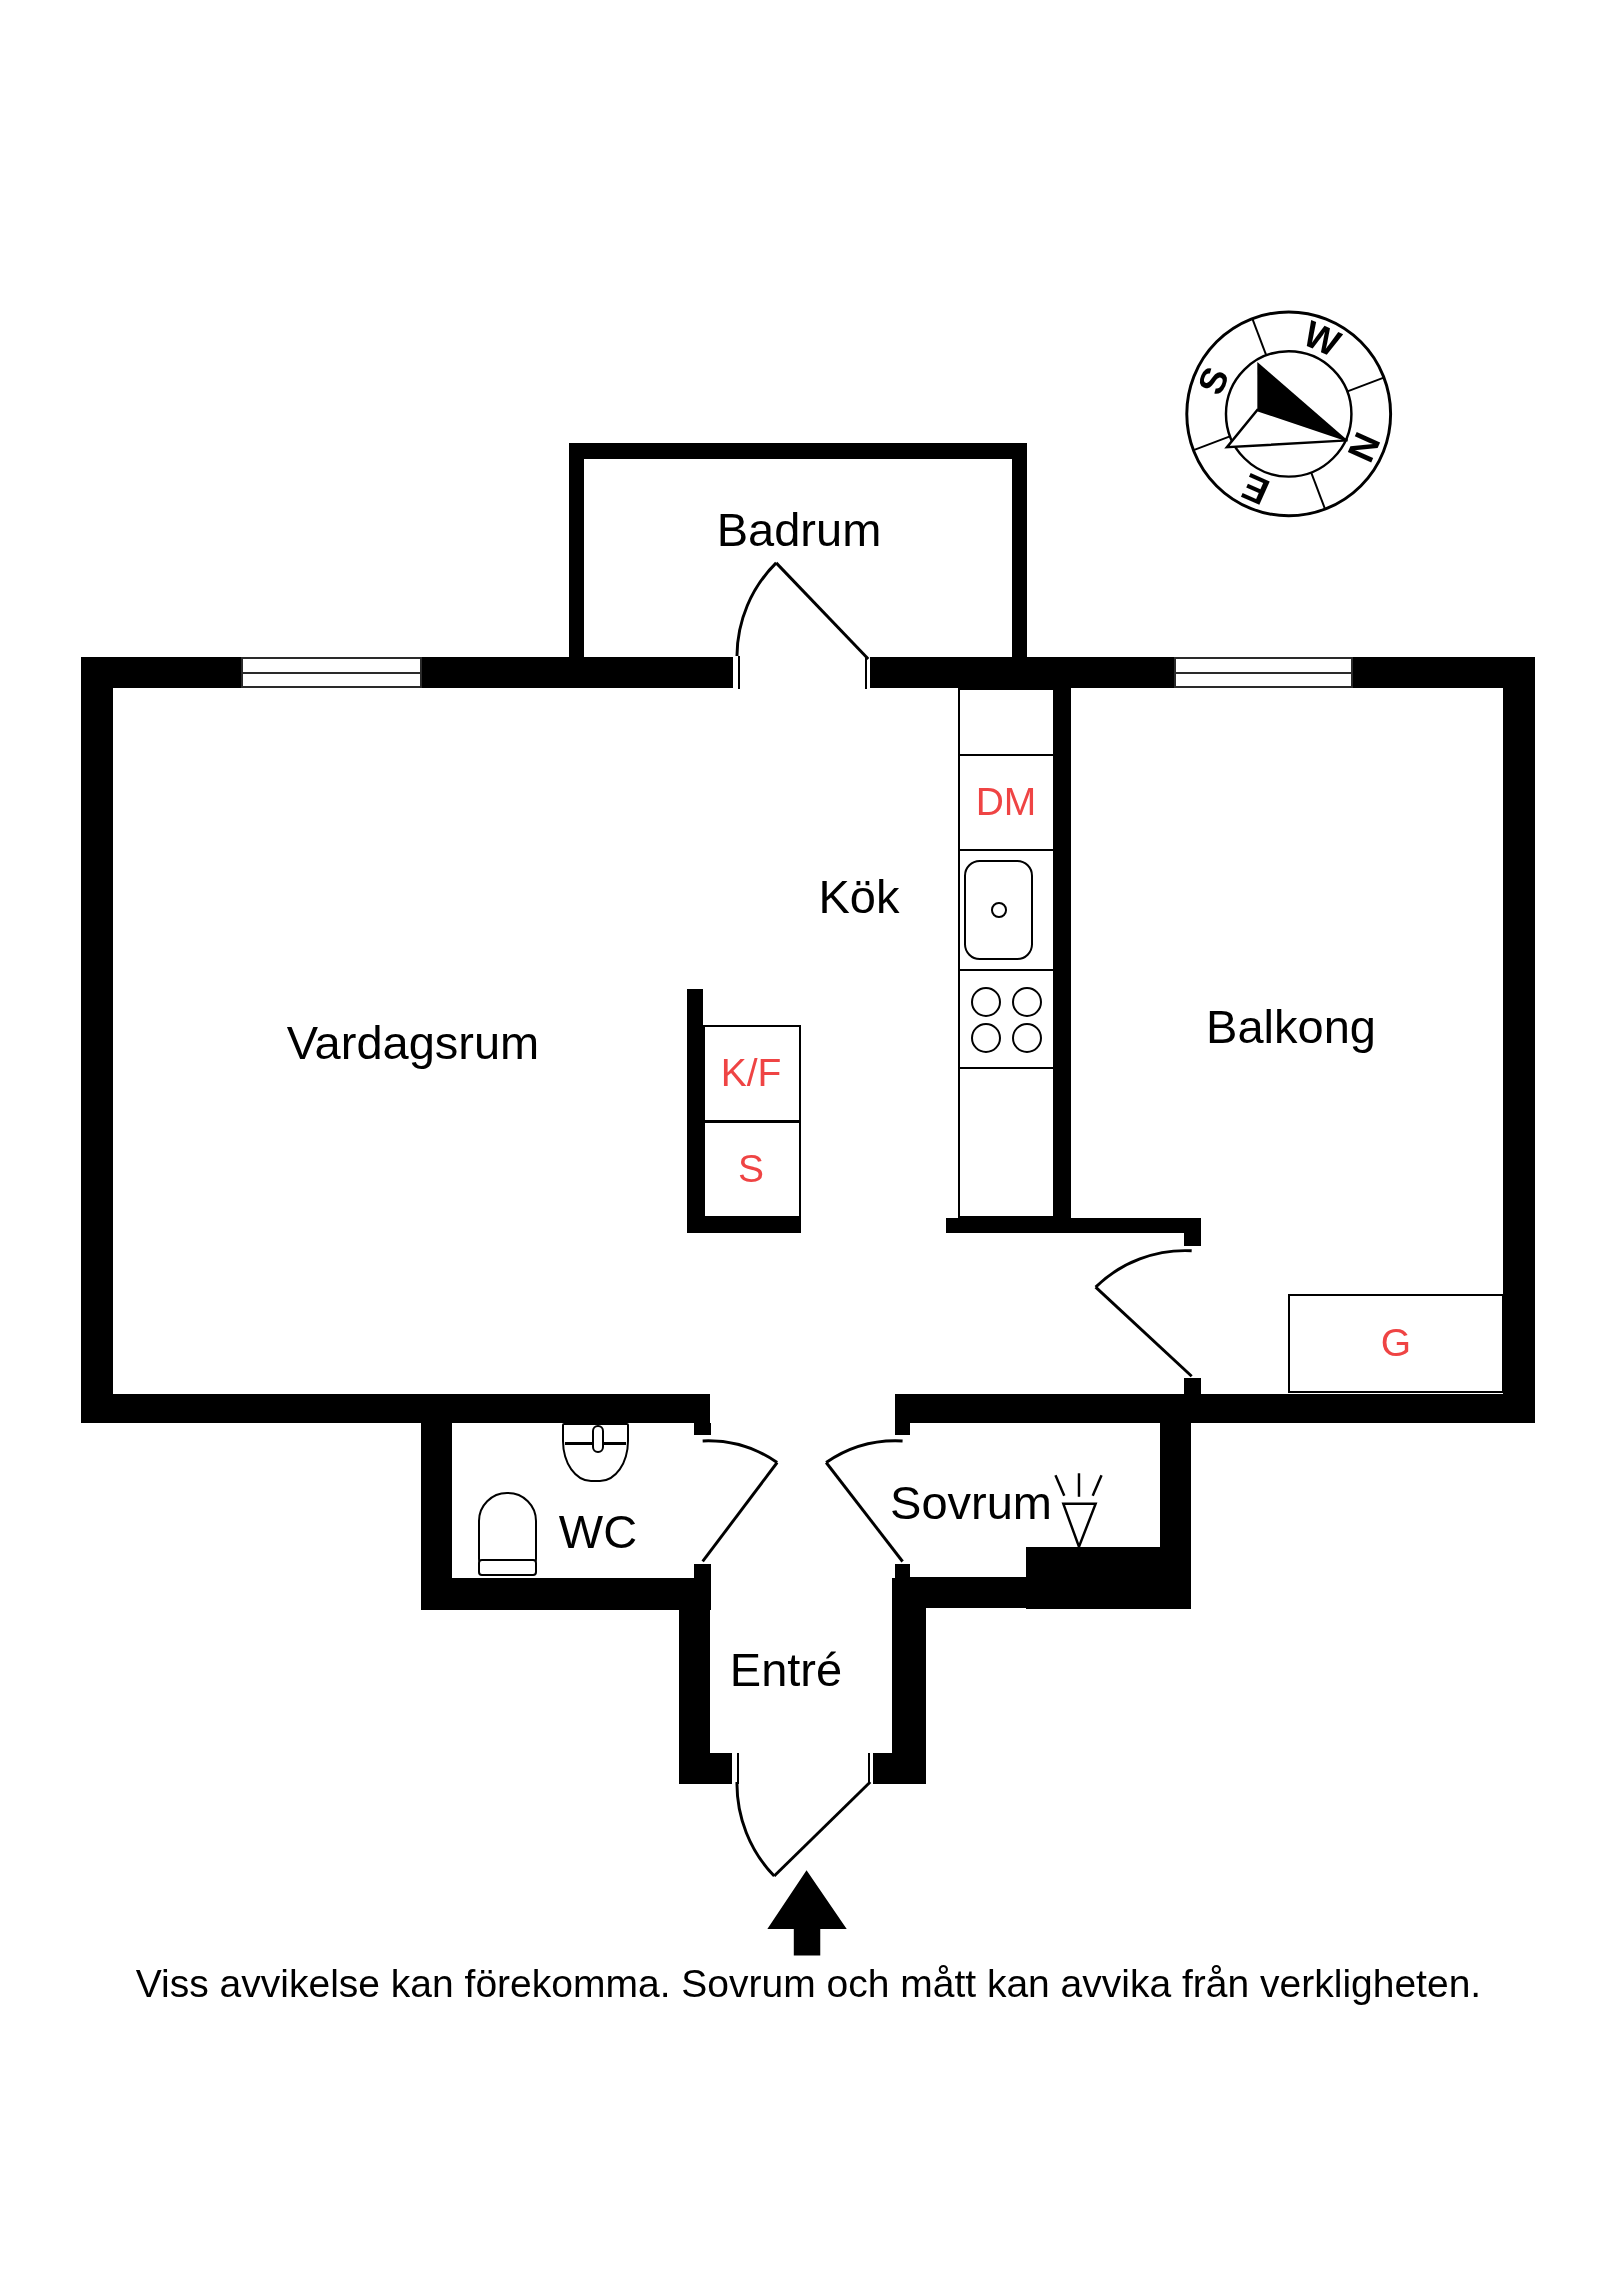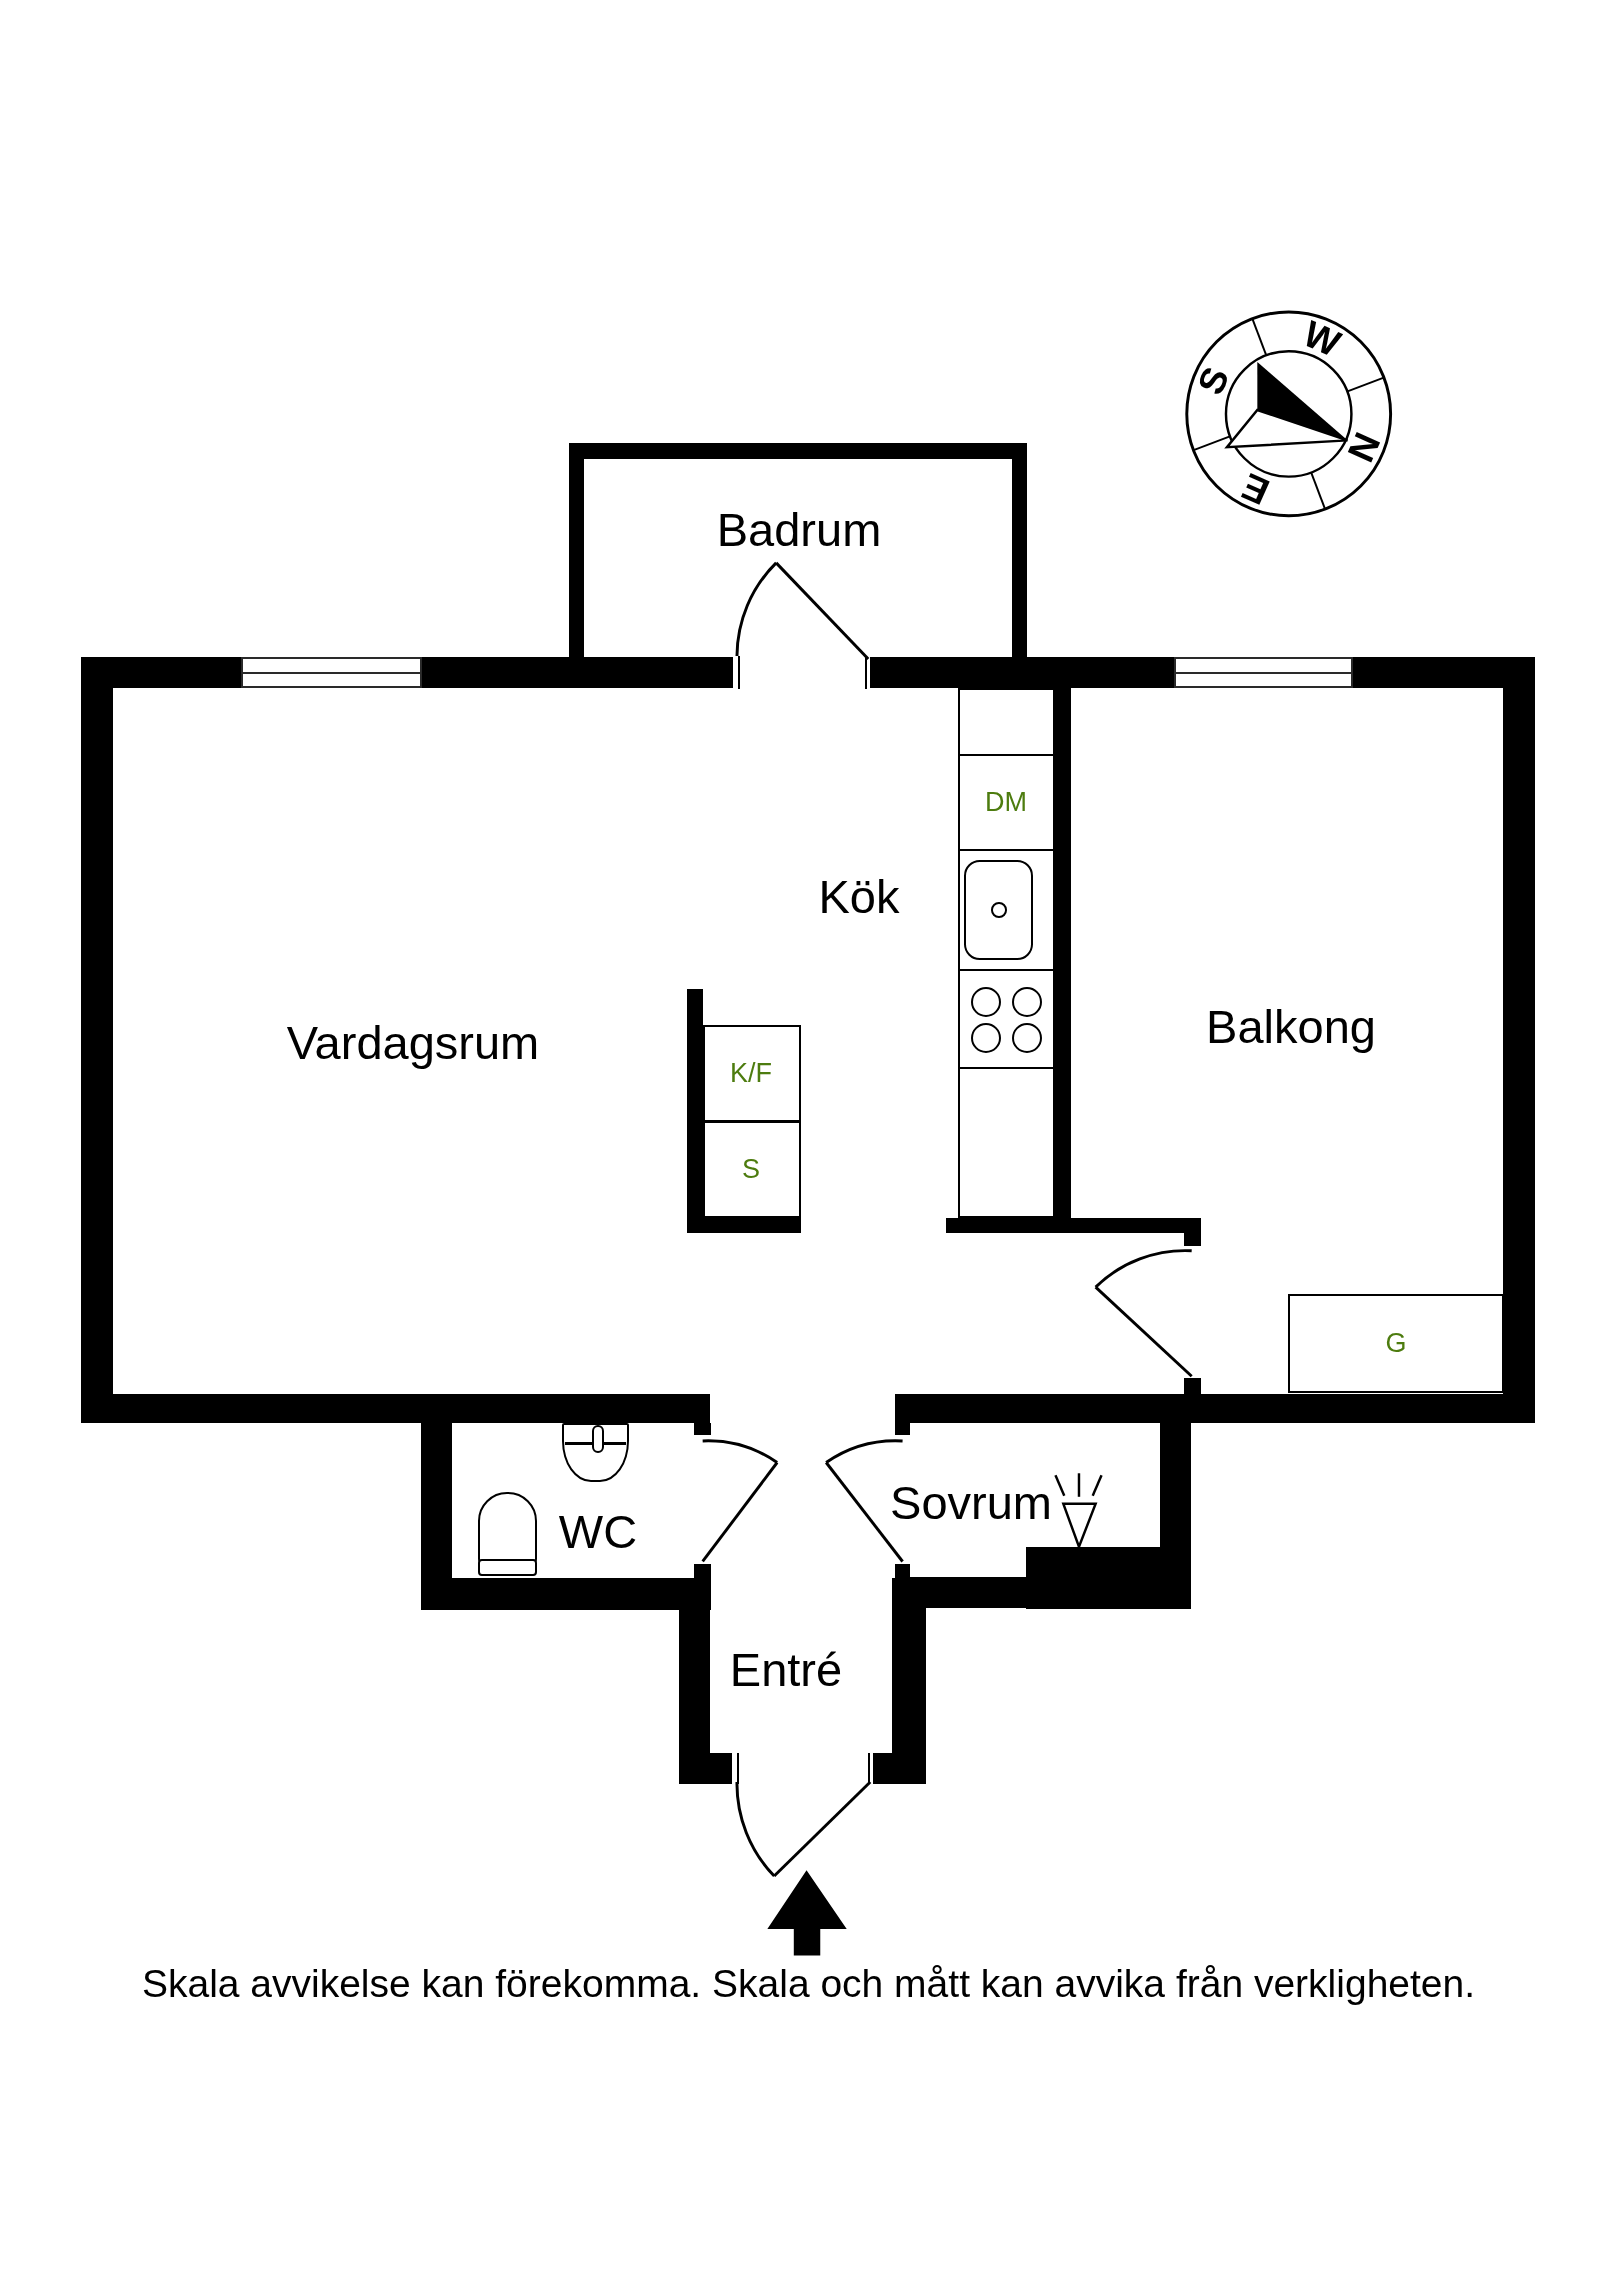--- a/index.html
+++ b/index.html
@@ -9,21 +9,21 @@
   .w{position:absolute;background:#000;}
   .open{position:absolute;background:#fff;}
   .jamb{position:absolute;background:#000;}
   .window{position:absolute;background:#fff;border:2px solid #2a2a2a;}
   .window-mid{position:absolute;left:-1px;right:-1px;top:50%;height:2px;margin-top:-1px;background:#2a2a2a;}
   .fx{position:absolute;background:#fff;border:2.5px solid #000;}
   .thin{border-width:2px;}
   .round{border-radius:50%;}
   .line{position:absolute;background:#000;}
   .room-label{position:absolute;transform:translate(-50%,-50%);font-size:47px;color:#000;white-space:nowrap;}
-  .fixture-label{position:absolute;transform:translate(-50%,-50%);font-size:27px;color:#4d7c0f;white-space:nowrap;}
+  .fixture-label{position:absolute;transform:translate(-50%,-50%);font-size:39px;color:#ef4444;white-space:nowrap;}
   .disclaimer{position:absolute;left:0;top:1962px;width:1617px;text-align:center;font-size:39px;color:#000;white-space:nowrap;}
   svg.overlay{position:absolute;left:0;top:0;}
   .compass-letter{font-family:"Liberation Sans",sans-serif;font-size:38px;font-weight:bold;fill:#000;}
 </style>
 </head>
 <body>
 
 <div class="plan">
 
   <div class="w" style="left:569px;top:443px;width:457px;height:15.7px"></div>
@@ -145,16 +145,16 @@
   <div class="room-label" style="left:1291px;top:1026px">Balkong</div>
   <div class="room-label" style="left:598px;top:1531px">WC</div>
   <div class="room-label" style="left:971px;top:1502px">Sovrum</div>
   <div class="room-label" style="left:786px;top:1669px">Entré</div>
 
   <div class="fixture-label" style="left:1006px;top:802px">DM</div>
   <div class="fixture-label" style="left:751px;top:1073px">K/F</div>
   <div class="fixture-label" style="left:751px;top:1169px">S</div>
   <div class="fixture-label" style="left:1396px;top:1343px">G</div>
 
-  <div class="disclaimer">Skala avvikelse kan förekomma. Skala och mått kan avvika från verkligheten.</div>
+  <div class="disclaimer">Viss avvikelse kan förekomma. Sovrum och mått kan avvika från verkligheten.</div>
 
 </div>
 
 
 </body></html>

